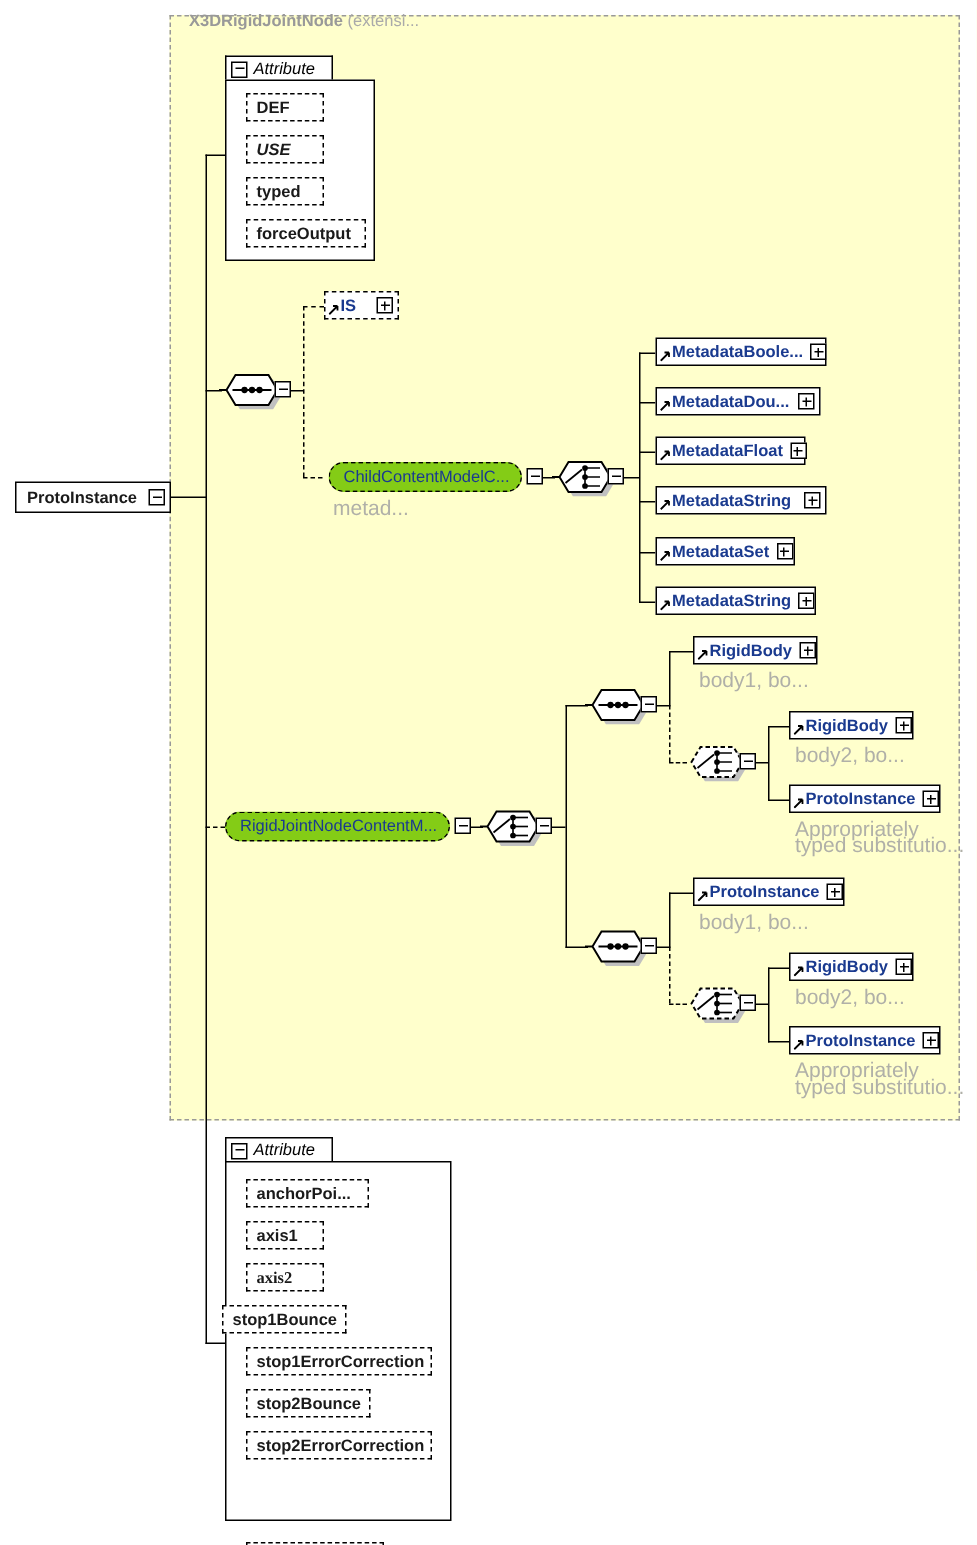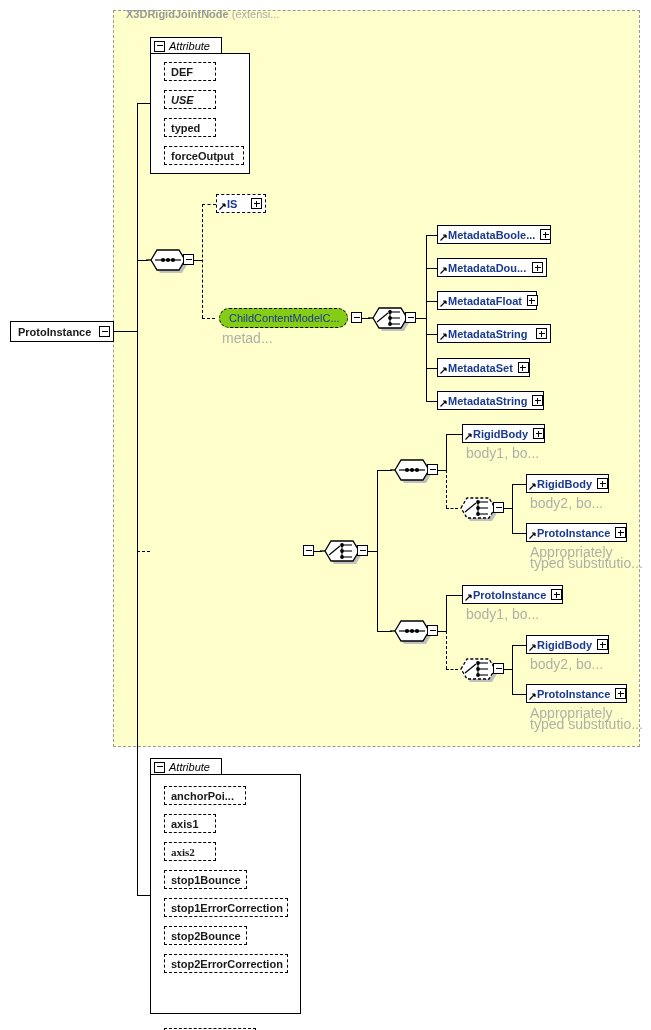--- a/index.html
+++ b/index.html
@@ -393,20 +393,23 @@
   <div class="elem-box" style="left:437px; top:391px; width:107px;">
     <svg class="elem-arrow" viewBox="0 0 7 7" xmlns="http://www.w3.org/2000/svg">
       <path d="M0.5 6.5 L6 1 M6 1 L3 1 M6 1 L6 4" stroke="#000" stroke-width="1.2" fill="none"></path>
     </svg>
     <span class="nm" style="flex:1 1 auto;">MetadataString</span>
     <span class="plus-sq"></span>
   </div>
 
   <div class="dln-h" style="left:137px; top:551px; width:13px;"></div>
   <div class="shadow" style="left:154px; top:545px; width:150px; height:20px;"></div>
+  <div class="grouppill" style="left:150px; top:541px; width:150px;">
+    <span>RigidJointNodeContentM...</span>
+  </div>
   <div class="exp-min" style="left:303px; top:545px;"></div>
   <div class="ln ln-h" style="left:314px; top:551px; width:8px;"></div>
 
   <div class="comp" style="left:320px; top:538px;">
     <svg width="46" height="26" viewBox="0 0 46 26" xmlns="http://www.w3.org/2000/svg">
       <polygon points="5,13 11,3 33,3 39,13 33,23 11,23" fill="#c0c0c0" transform="translate(3,3)"></polygon>
       <polygon points="5,13 11,3 33,3 39,13 33,23 11,23" fill="#ffffff" stroke="#000000" stroke-width="1.3"></polygon>
       <line x1="9" y1="17" x2="20" y2="8" stroke="#000000" stroke-width="1.2"></line>
       <line x1="22" y1="7" x2="32" y2="7" stroke="#000000" stroke-width="1.1"></line>
       <line x1="22" y1="13" x2="32" y2="13" stroke="#000000" stroke-width="1.1"></line>
@@ -584,21 +587,21 @@
   <div class="attr-item" style="left:164px; top:814px; width:52px;">
     <span>axis1</span>
   </div>
 
   <div class="shadow" style="left:168px; top:846px; width:52px; height:19px;"></div>
   <div class="attr-item" style="left:164px; top:842px; width:52px;font-family:Liberation Serif, serif;">
     <span>axis2</span>
   </div>
 
   <div class="shadow" style="left:168px; top:874px; width:83px; height:19px;"></div>
-  <div class="attr-item" style="left:164px; top:870px; width:83px;">
+  <div class="attr-item" style="left:148px; top:870px; width:83px;">
     <span>stop1Bounce</span>
   </div>
 
   <div class="shadow" style="left:168px; top:902px; width:124px; height:19px;"></div>
   <div class="attr-item" style="left:164px; top:898px; width:124px;">
     <span>stop1ErrorCorrection</span>
   </div>
 
   <div class="shadow" style="left:168px; top:930px; width:83px; height:19px;"></div>
   <div class="attr-item" style="left:164px; top:926px; width:83px;">

